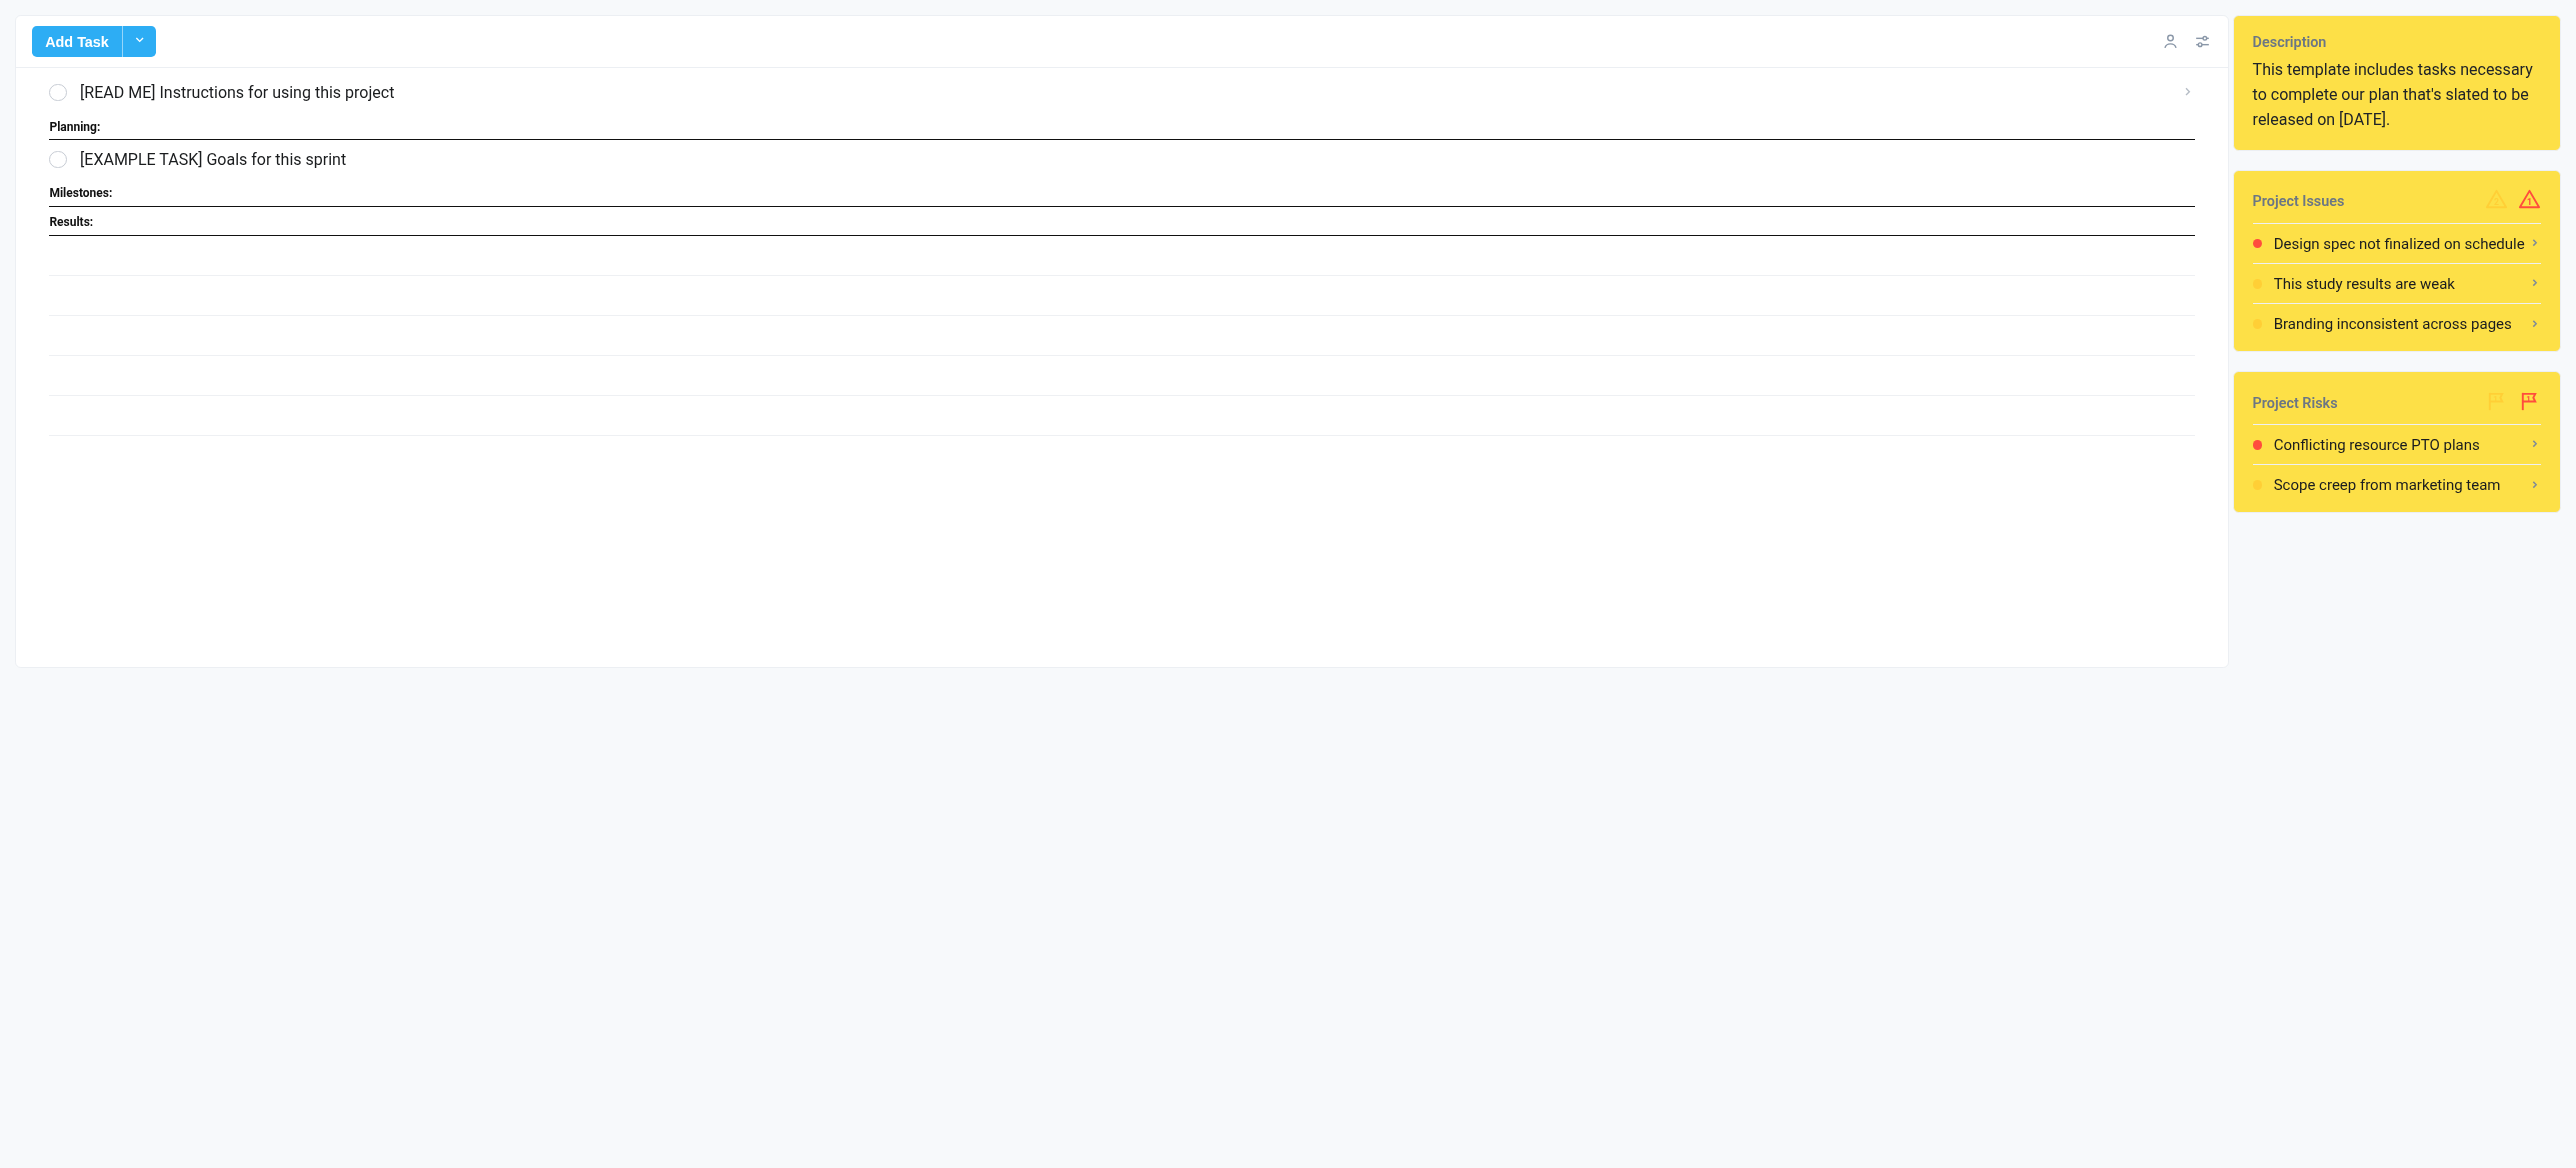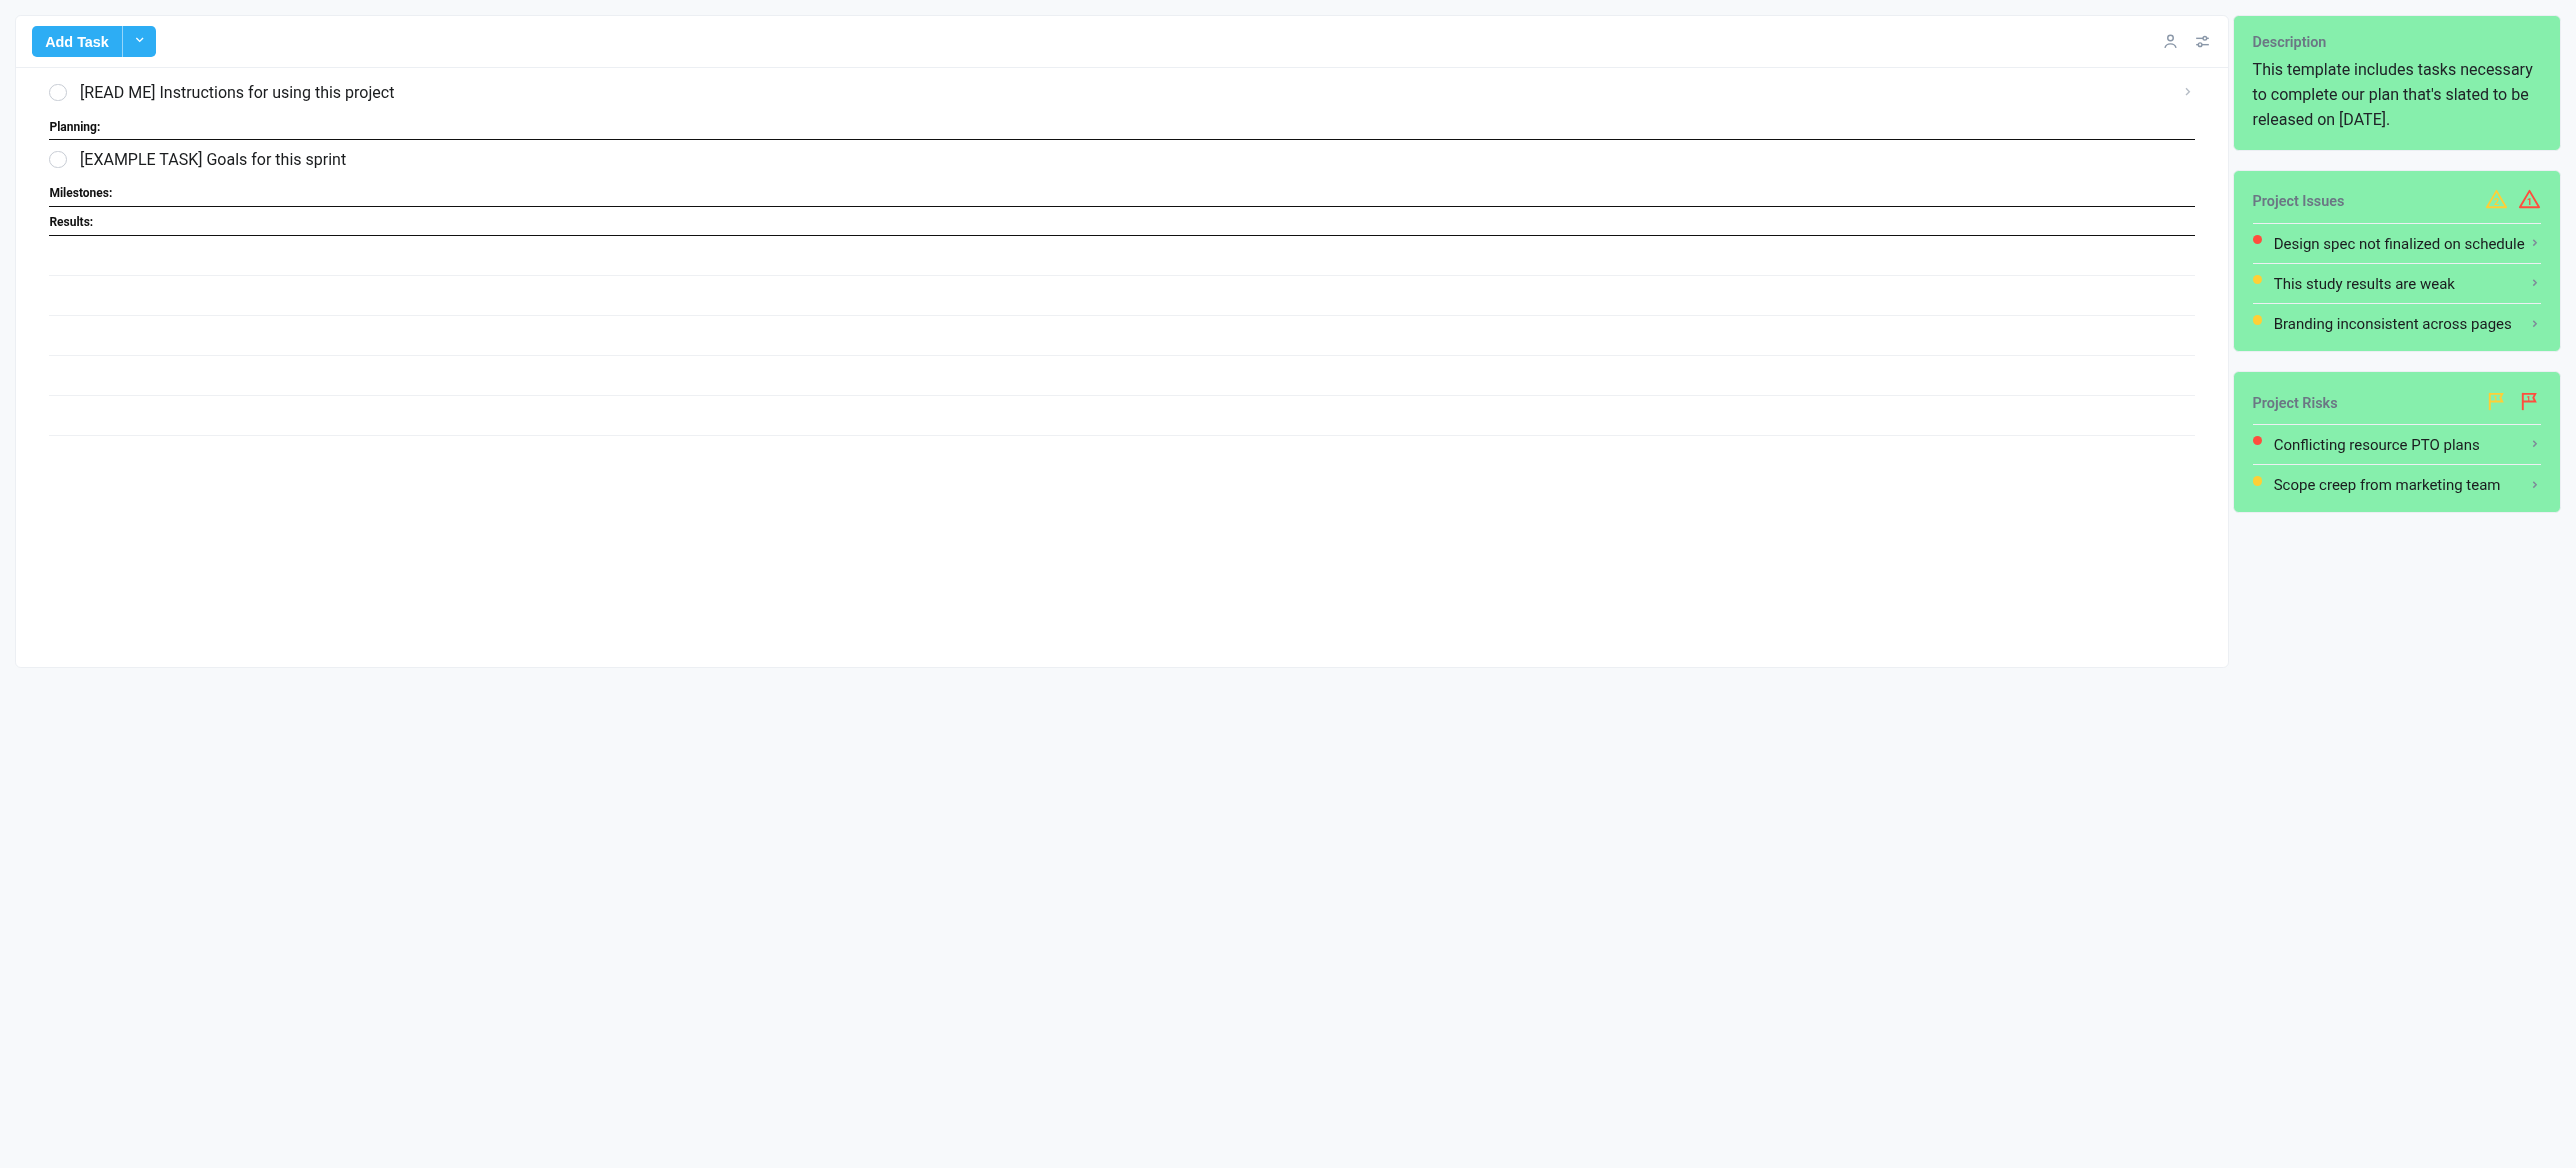--- a/index.html
+++ b/index.html
@@ -105,21 +105,21 @@
     border-bottom: 1px solid #eef0f3;
   }
 
   .right-col {
     width: 328px;
     display: flex;
     flex-direction: column;
     gap: 19px;
   }
   .card {
-    background: #86efac;
+    background: #fde047;
     border: 1px solid #eceff3;
     border-radius: 5.8px;
     padding: 17.3px 19px 7.7px 19px;
   }
   .card-header {
     color: #6b7684;
     font-weight: 600;
     font-size: 14.4px;
     display: flex;
     align-items: center;
@@ -130,20 +130,21 @@
     font-size: 16px;
     line-height: 1.55;
     color: #202428;
     padding-bottom: 9.6px;
   }
   .badge-pair { display: flex; gap: 9.6px; align-items: center; }
   .badge-pair svg { width: 23px; height: 23px; }
 
   .list-row {
     display: flex;
+    align-items: center;
     padding: 10.6px 0;
     border-top: 1px solid #eef0f3;
     font-size: 15px;
     color: #1b1d1f;
     cursor: pointer;
   }
   .list-row:first-of-type { border-top: 1px solid #eef0f3; margin-top: 5.8px;}
   .dot {
     width: 9.6px;
     height: 9.6px;

